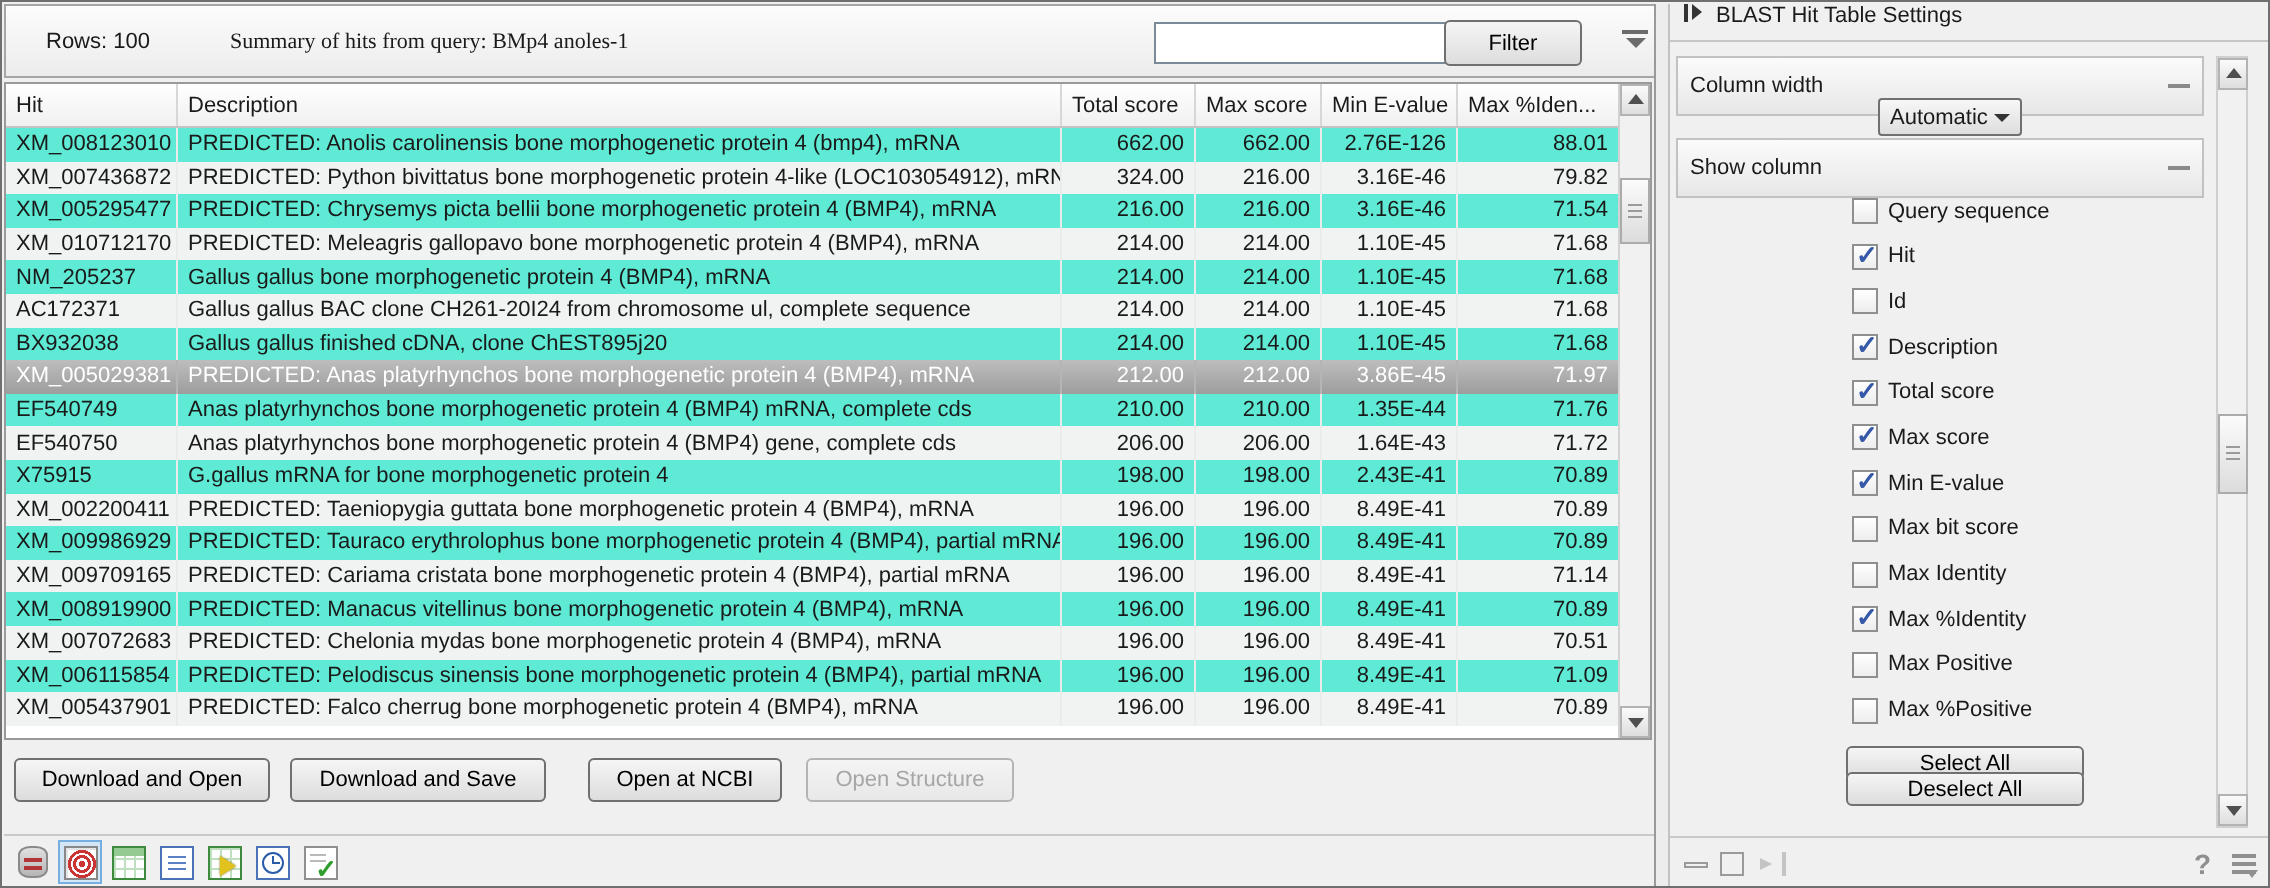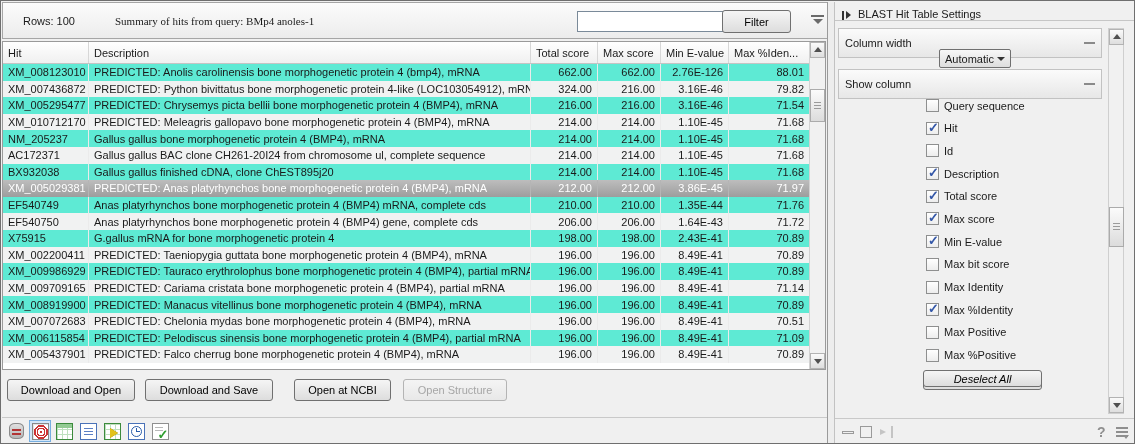--- a/index.html
+++ b/index.html
@@ -101,21 +101,21 @@
       background:repeating-linear-gradient(to bottom,#b9b9b9 0 1px,transparent 1px 3px); }
   .element-info-view-icon:after { content:"\2713"; position:absolute; right:-1px; bottom:-3px;
       color:#2f9e2f; font-weight:bold; font-size:13px; }
 
   
   .splitter { position:absolute; left:826px; top:1px; width:8px; height:442px;
               background:#ededed; border-left:1px solid #9a9a9a; border-right:1px solid #c2c2c2; }
 
   
   .panel { position:absolute; left:834px; top:1px; width:300px; height:442px; background:#f0f0f0; }
-  .panel-header { height:19px; border-bottom:1px solid #c6c6c6; display:flex; align-items:flex-end;
+  .panel-header { height:19px; border-bottom:1px solid #c6c6c6; display:flex; align-items:flex-start;
                   padding-left:7px; gap:7px; }
   .ph-icon { width:9px; height:9px; position:relative; }
   .ph-icon:before { content:""; position:absolute; left:0; top:0; width:2px; height:9px; background:#333; }
   .ph-icon:after  { content:""; position:absolute; left:4px; top:0; width:0; height:0;
       border-top:4.5px solid transparent; border-bottom:4.5px solid transparent; border-left:5px solid #333; }
   .group-bar { position:absolute; left:3px; width:264px; height:19px;
                background:linear-gradient(#fbfbfb,#e7e7e7); border:1px solid #c2c2c2;
                display:flex; align-items:center; justify-content:space-between; padding:14px 6px; }
   .gb-colwidth { top:26px; } .gb-showcol { top:67px; }
   .dash { width:11px; height:2px; background:#8a8a8a; }
@@ -124,21 +124,21 @@
               display:flex; align-items:center; justify-content:space-between; padding:0 5px; }
   .dd-arrow { width:0; height:0; border-left:4px solid transparent; border-right:4px solid transparent;
               border-top:4px solid #333; }
   .check-list { position:absolute; left:91px; top:96px; }
   .check-item { display:flex; align-items:center; height:15px; margin-bottom:7.7px; gap:5px; white-space:nowrap; }
   .cb { width:13px; height:13px; border:1px solid #8e8f8f; background:linear-gradient(#fff,#ededed);
         position:relative; flex:0 0 13px; }
   .cb.checked:after { content:"\2713"; position:absolute; left:1px; top:-3px; color:#3558a8;
                       font-weight:bold; font-size:13px; }
   .panel-btn { position:absolute; left:88px; width:119px; height:17px; }
-  .pb-select { top:371px; } .pb-deselect { top:368px;font-style:italic; }
+  .pb-select { top:371px; } .pb-deselect { top:384px; }
   .panel-scroll { position:absolute; left:273px; top:26px; width:16px; height:386px;
                   background:#f1f1f1; border:1px solid #cfcfcf; }
   .panel-footer { position:absolute; left:0; bottom:0; width:300px; height:26px;
                   border-top:1px solid #c9c9c9; }
   .pf-dash   { position:absolute; left:7px; top:12px; width:12px; height:3px; border:1px solid #9a9a9a; }
   .pf-square { position:absolute; left:25px; top:7px; width:12px; height:12px; border:1px solid #9a9a9a; }
   .pf-dock   { position:absolute; left:45px; top:7px; width:13px; height:12px; }
   .pf-dock:before { content:""; position:absolute; right:0; top:0; width:2px; height:12px; background:#c4c4c4; }
   .pf-dock:after  { content:""; position:absolute; left:0; top:3px; width:0; height:0;
       border-top:3px solid transparent; border-bottom:3px solid transparent; border-left:6px solid #c4c4c4; }

